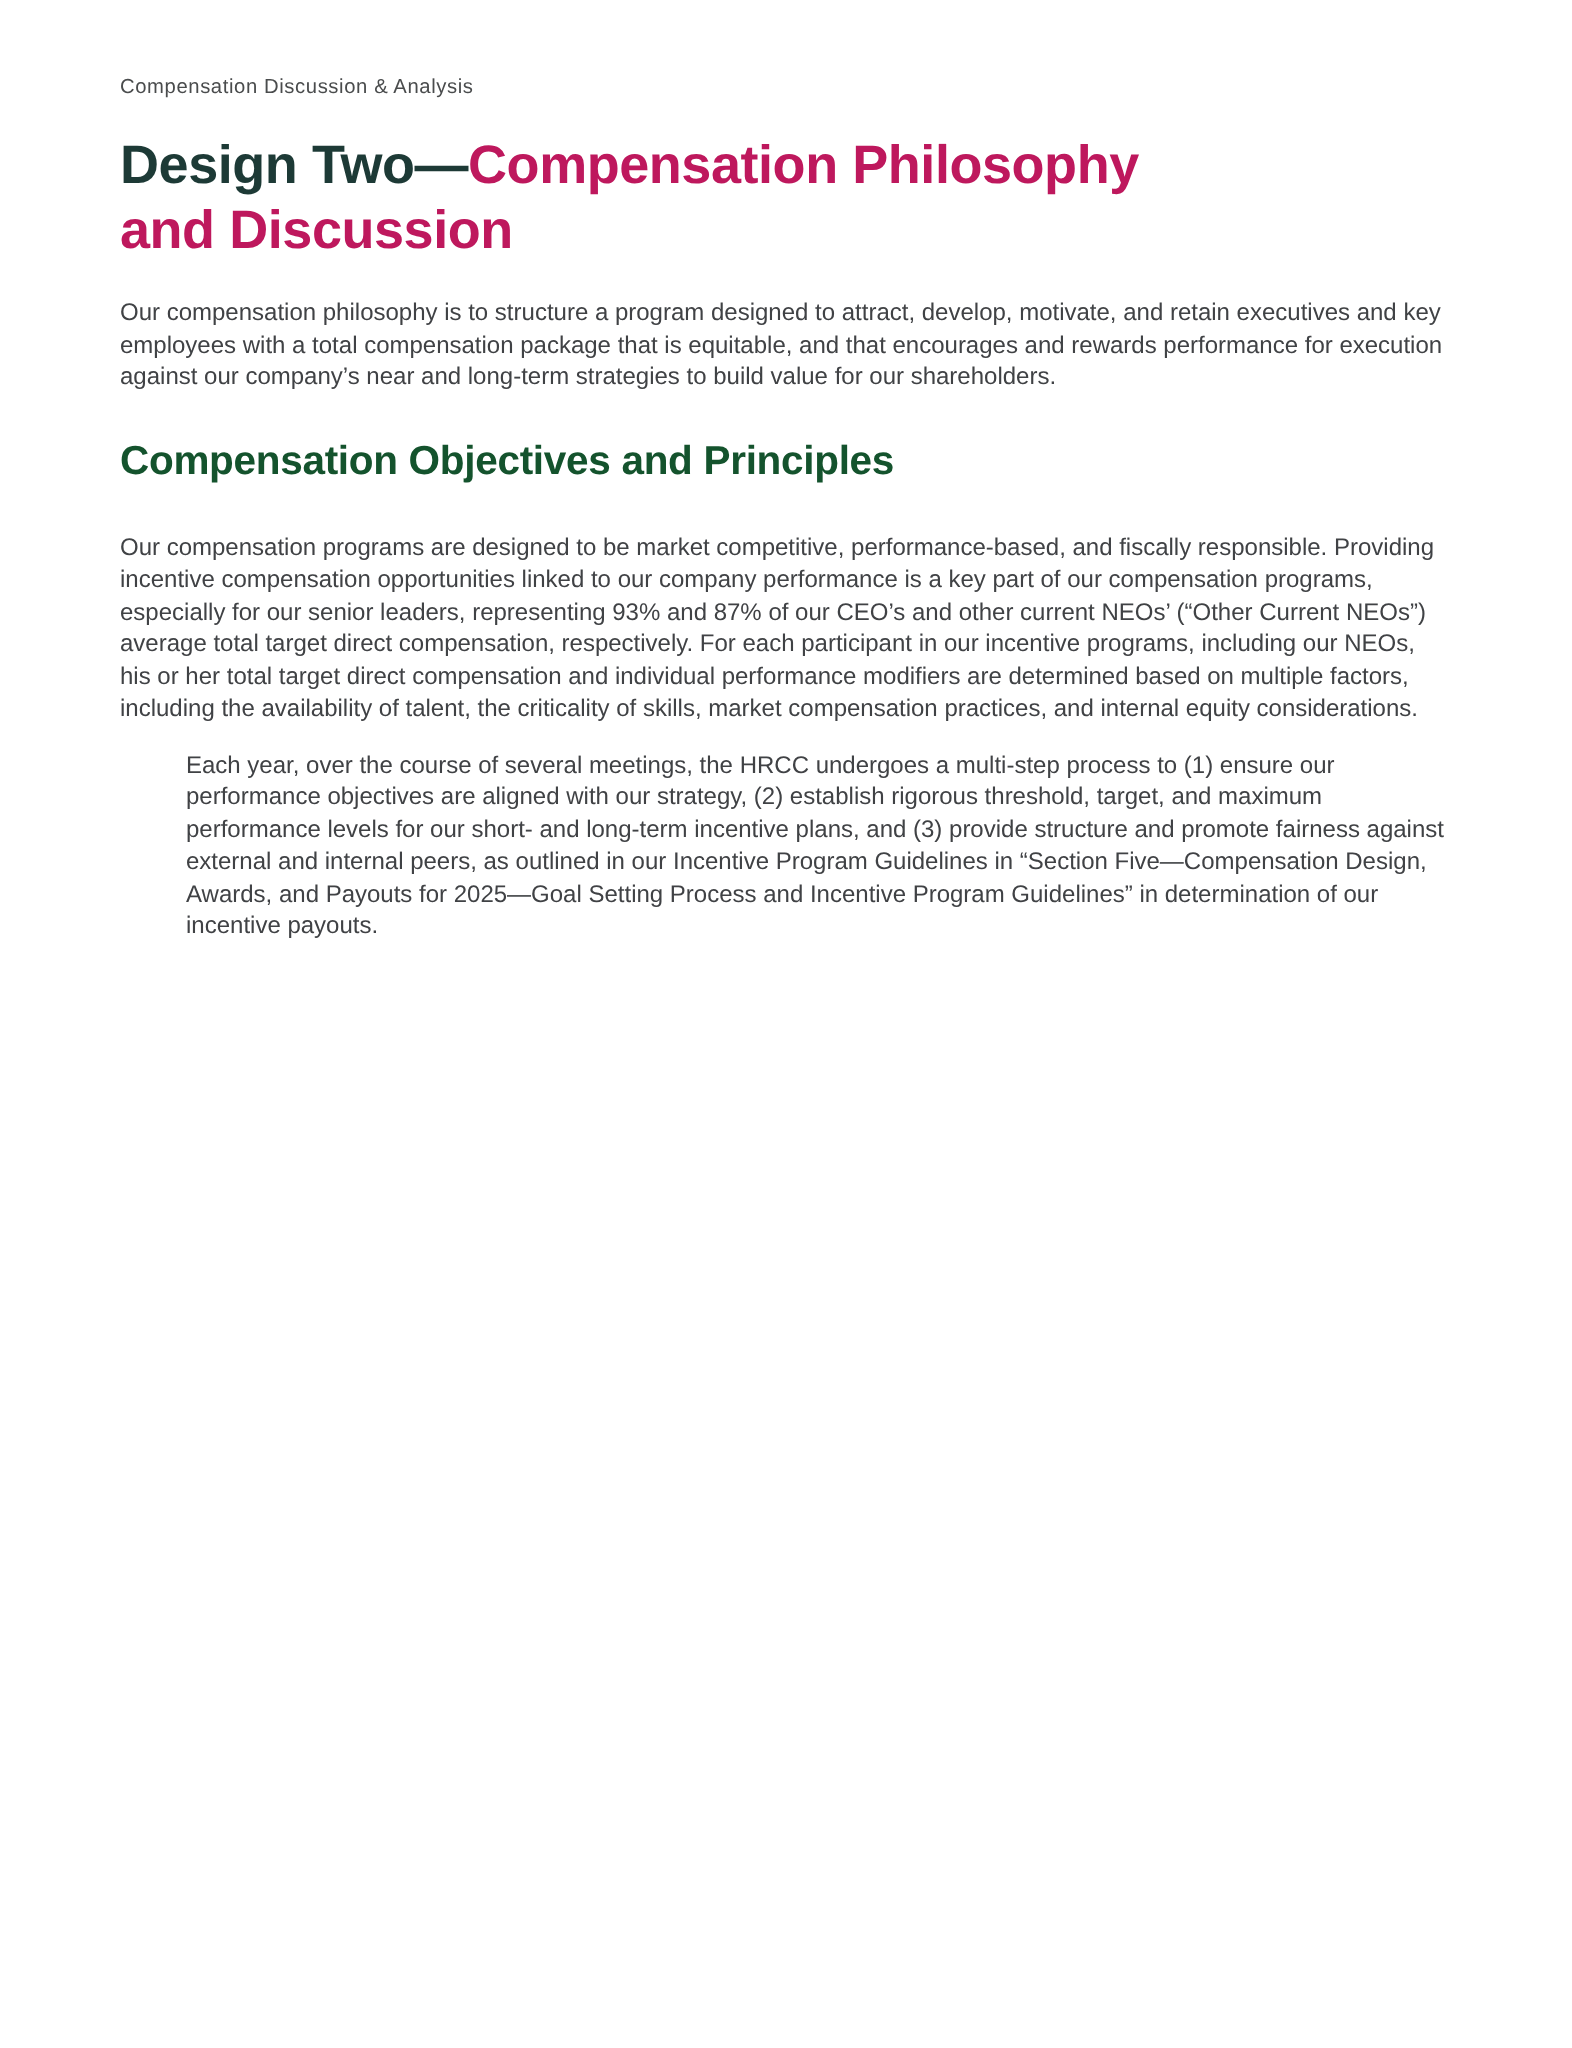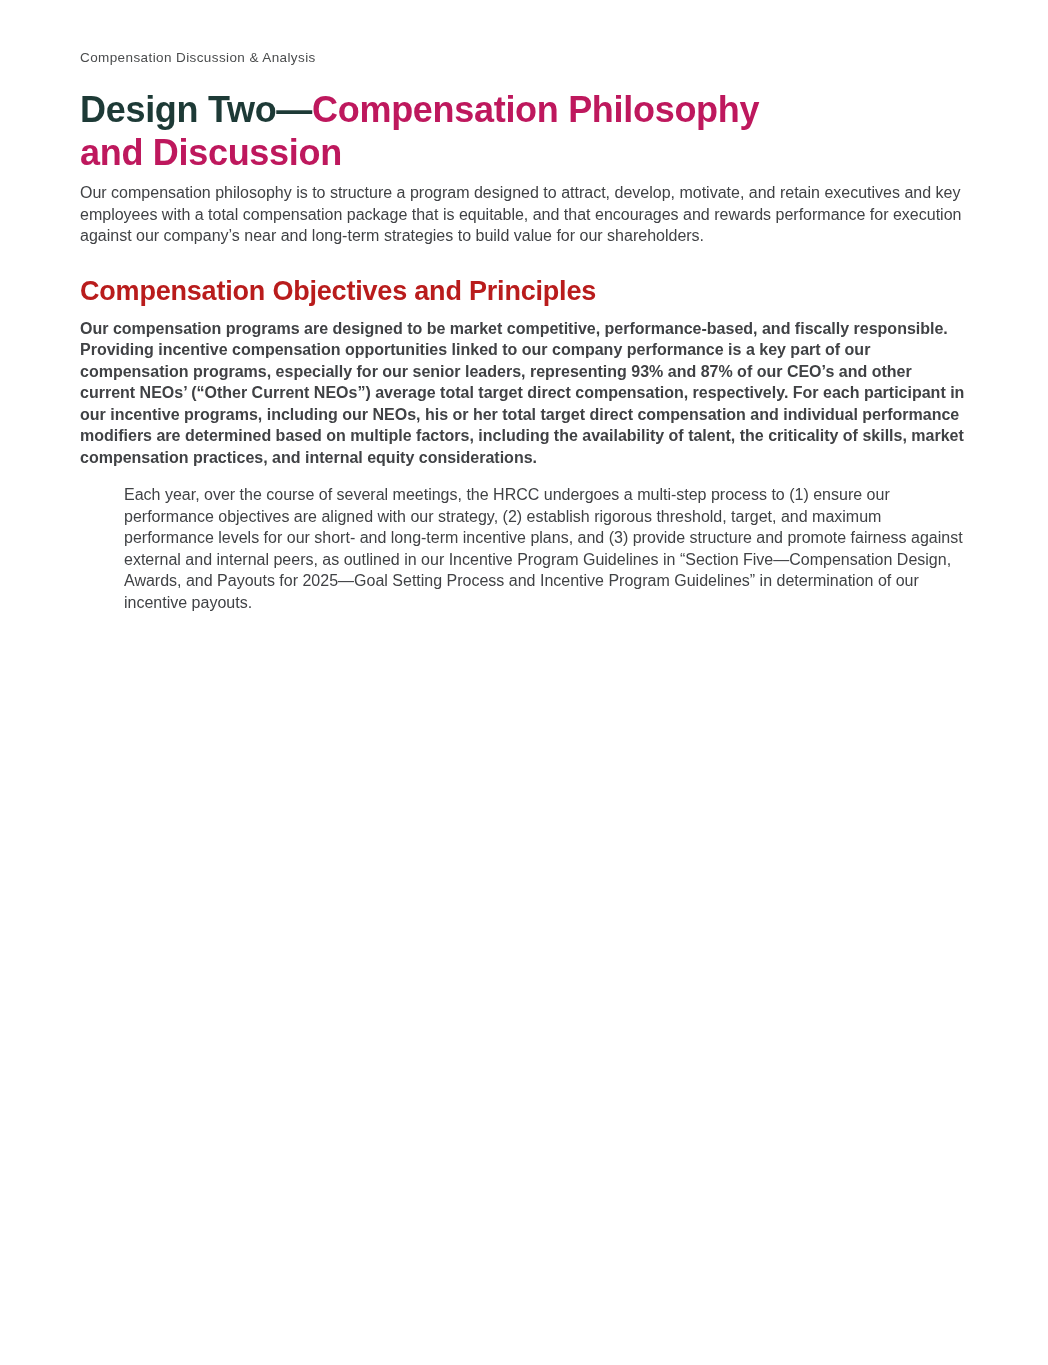--- a/index.html
+++ b/index.html
@@ -36,30 +36,30 @@
   h1.section-title .t-accent {
     color: #be185d;
   }
   p.body-text {
     margin: 0;
     max-width: 888px;
     font-size: 16px;
     line-height: 21.5px;
     color: #404245;
   }
-  p.p1 { margin-top: 8px; }
+  p.p1 { margin-top: 24px; }
   h2.obj-heading {
     margin: 28px 0 0 0;
     font-size: 27px;
     line-height: 32px;
     font-weight: 700;
     letter-spacing: -0.2px;
-    color: #b91c1c;
+    color: #14532d;
   }
-  p.p2 { margin-top: 11px; font-weight: bold; }
+  p.p2 { margin-top: 32px; }
   h3.sub-heading {
     margin: 14px 0 0 0;
     font-size: 23px;
     line-height: 28px;
     font-weight: 700;
     letter-spacing: -0.1px;
     color: #8b9396;
   }
   p.p3 { margin-top: 16px; margin-left: 44px; }
 

